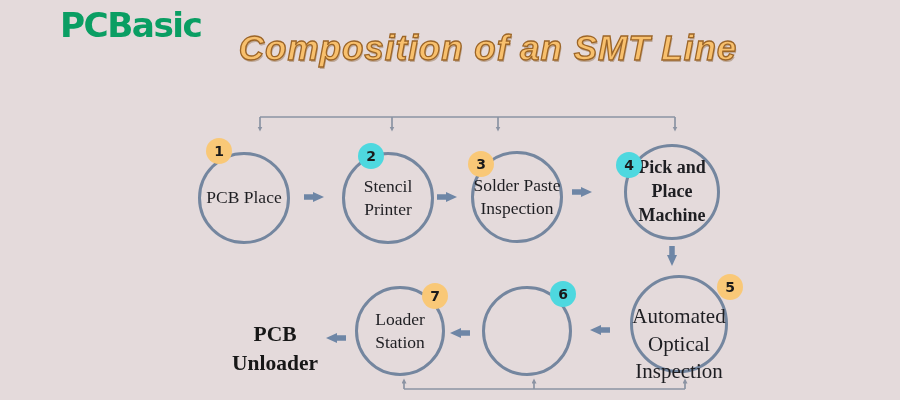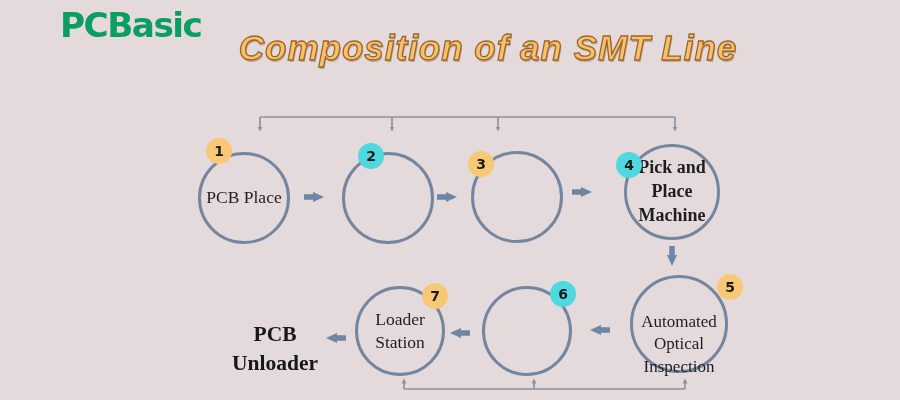--- a/index.html
+++ b/index.html
@@ -44,21 +44,21 @@
     width:112%;margin:0 -6%;
   }
   .n1{left:198px;top:152px;width:92px;height:92px;}
   .n2{left:342px;top:152px;width:92px;height:92px;}
   .n3{left:471px;top:151px;width:92px;height:92px;}
   .n4{left:624px;top:144px;width:96px;height:96px;}
   .n5{left:630px;top:275px;width:98px;height:98px;}
   .n6{left:482px;top:286px;width:90px;height:90px;}
   .n7{left:355px;top:286px;width:90px;height:90px;}
   .n4 .label{font-size:18px;font-weight:bold;}
-  .n5 .label{font-size:17px;margin-top:41px;}
+  .n5 .label{font-size:21px;margin-top:41px;}
   
   .badge{
     position:absolute;width:26px;height:26px;border-radius:50%;
     display:flex;align-items:center;justify-content:center;
     font-family:"DejaVu Sans","Liberation Sans",sans-serif;
     font-weight:bold;font-size:14px;color:#1b1b1b;
     z-index:3;
   }
   .b1{left:5px;top:-17px;}
   .b2{left:13px;top:-12px;}
@@ -117,23 +117,25 @@
       <line x1="346" y1="338" x2="335" y2="338" marker-end="url(#ah)"></line>
     </g>
   </svg>
 
   <div class="node n1">
     <span class="badge b1" style="background: rgb(249, 200, 119);">1</span>
     <span class="label">PCB Place</span>
   </div>
   <div class="node n2">
     <span class="badge b2" style="background: rgb(78, 216, 223);">2</span>
+    <span class="label">Stencil Printer</span>
   </div>
   <div class="node n3">
     <span class="badge b3" style="background: rgb(249, 200, 119);">3</span>
+    <span class="label">Solder Paste Inspection</span>
   </div>
   <div class="node n4">
     <span class="badge b4" style="background: rgb(78, 216, 223);">4</span>
     <span class="label">Pick and Place Machine</span>
   </div>
   <div class="node n5">
     <span class="badge b5" style="background: rgb(249, 200, 119);">5</span>
     <span class="label">Automated Optical Inspection</span>
   </div>
   <div class="node n6">

